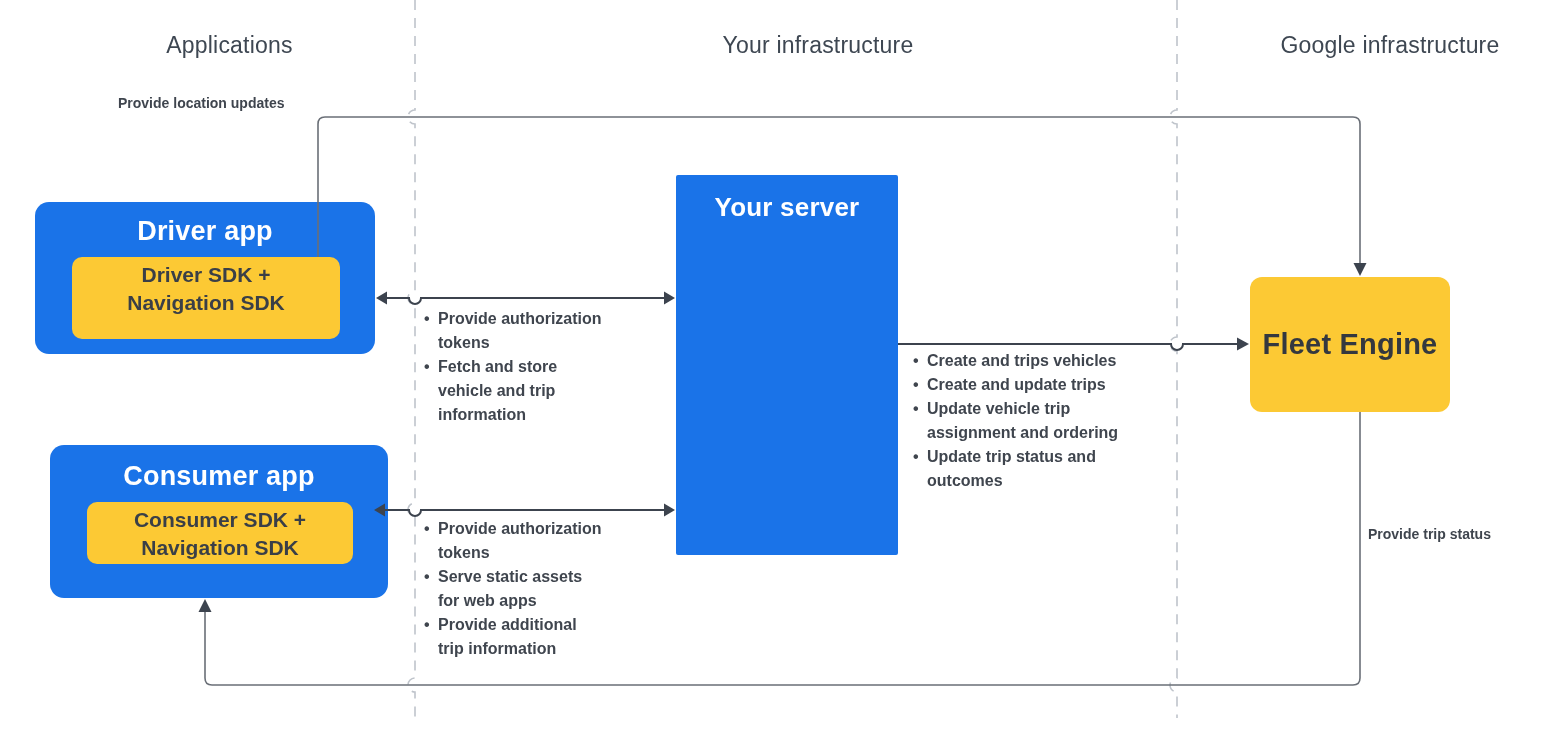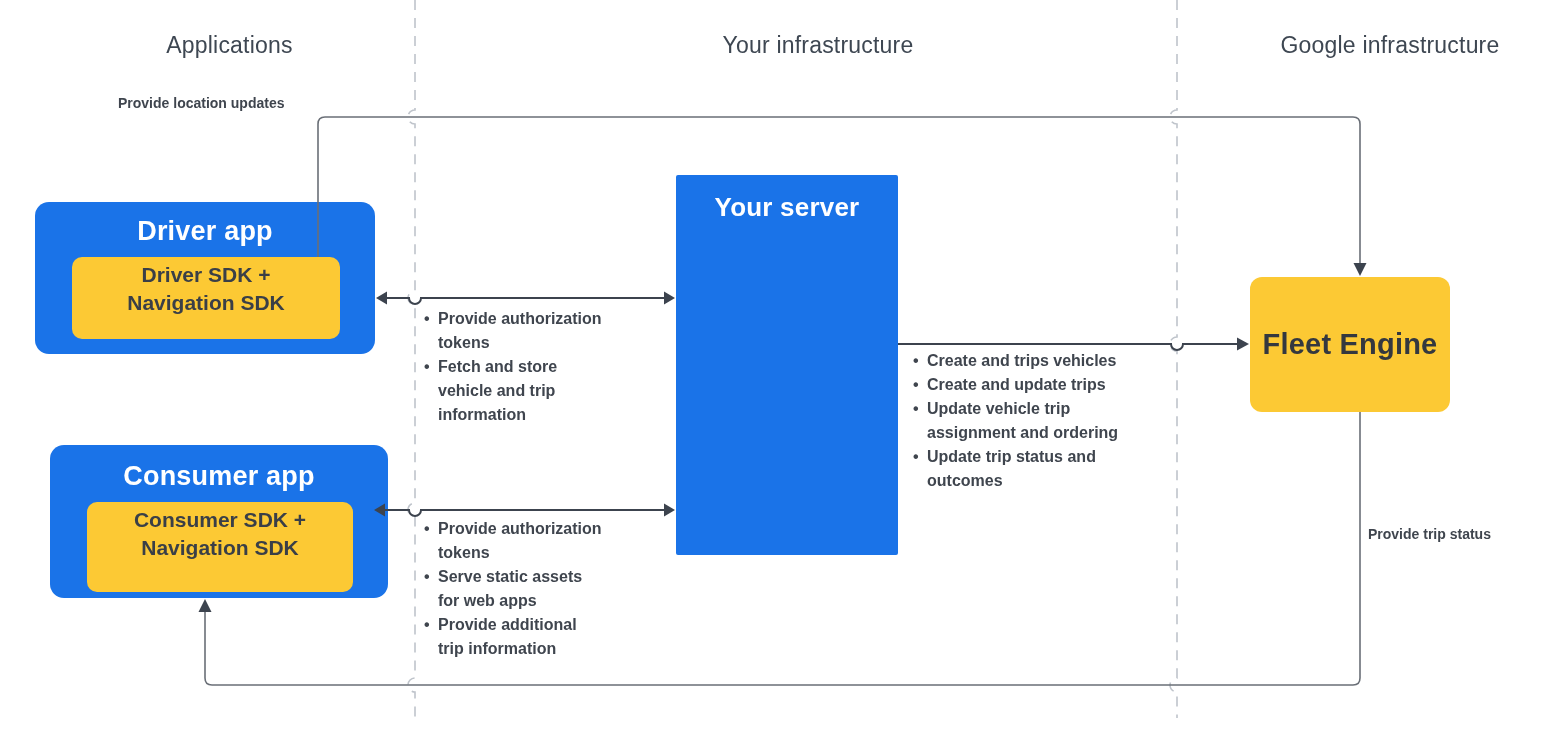--- a/index.html
+++ b/index.html
@@ -26,21 +26,21 @@
   .node{position:absolute;background:var(--blue);border-radius:14px;z-index:1;}
   .node-title{position:absolute;left:0;width:100%;text-align:center;color:var(--white);
     font-weight:700;font-size:27px;letter-spacing:0.2px;}
   .sdk-box{position:absolute;background:var(--yellow);border-radius:10px;text-align:center;
     color:var(--text-dark);font-weight:700;font-size:21px;line-height:28px;padding-top:4px;}
   .driver-app{left:35px;top:202px;width:340px;height:152px;}
   .driver-app .node-title{top:14px;}
   .driver-app .sdk-box{left:37px;top:55px;width:268px;height:82px;}
   .consumer-app{left:35px;top:445px;width:338px;height:153px;margin-left:15px;}
   .consumer-app .node-title{top:16px;}
-  .consumer-app .sdk-box{left:37px;top:57px;width:266px;height:90px;}
+  .consumer-app .sdk-box{left:37px;top:57px;width:266px;height:62px;}
   .your-server{left:676px;top:175px;width:222px;height:380px;border-radius:2px;}
   .your-server .node-title{top:17px;font-size:26px;}
   .fleet-engine{position:absolute;left:1250px;top:277px;width:200px;height:135px;border-radius:12px;
     background:var(--yellow);display:flex;align-items:center;justify-content:center;
     color:#34383F;font-weight:700;font-size:29px;z-index:1;letter-spacing:0.2px;}
 
   .edge-label{position:absolute;font-size:14px;font-weight:700;color:var(--bullet);z-index:6;white-space:nowrap;}
   .lbl-location{left:118px;top:95px;}
   .lbl-tripstatus{left:1368px;top:526px;}
 

